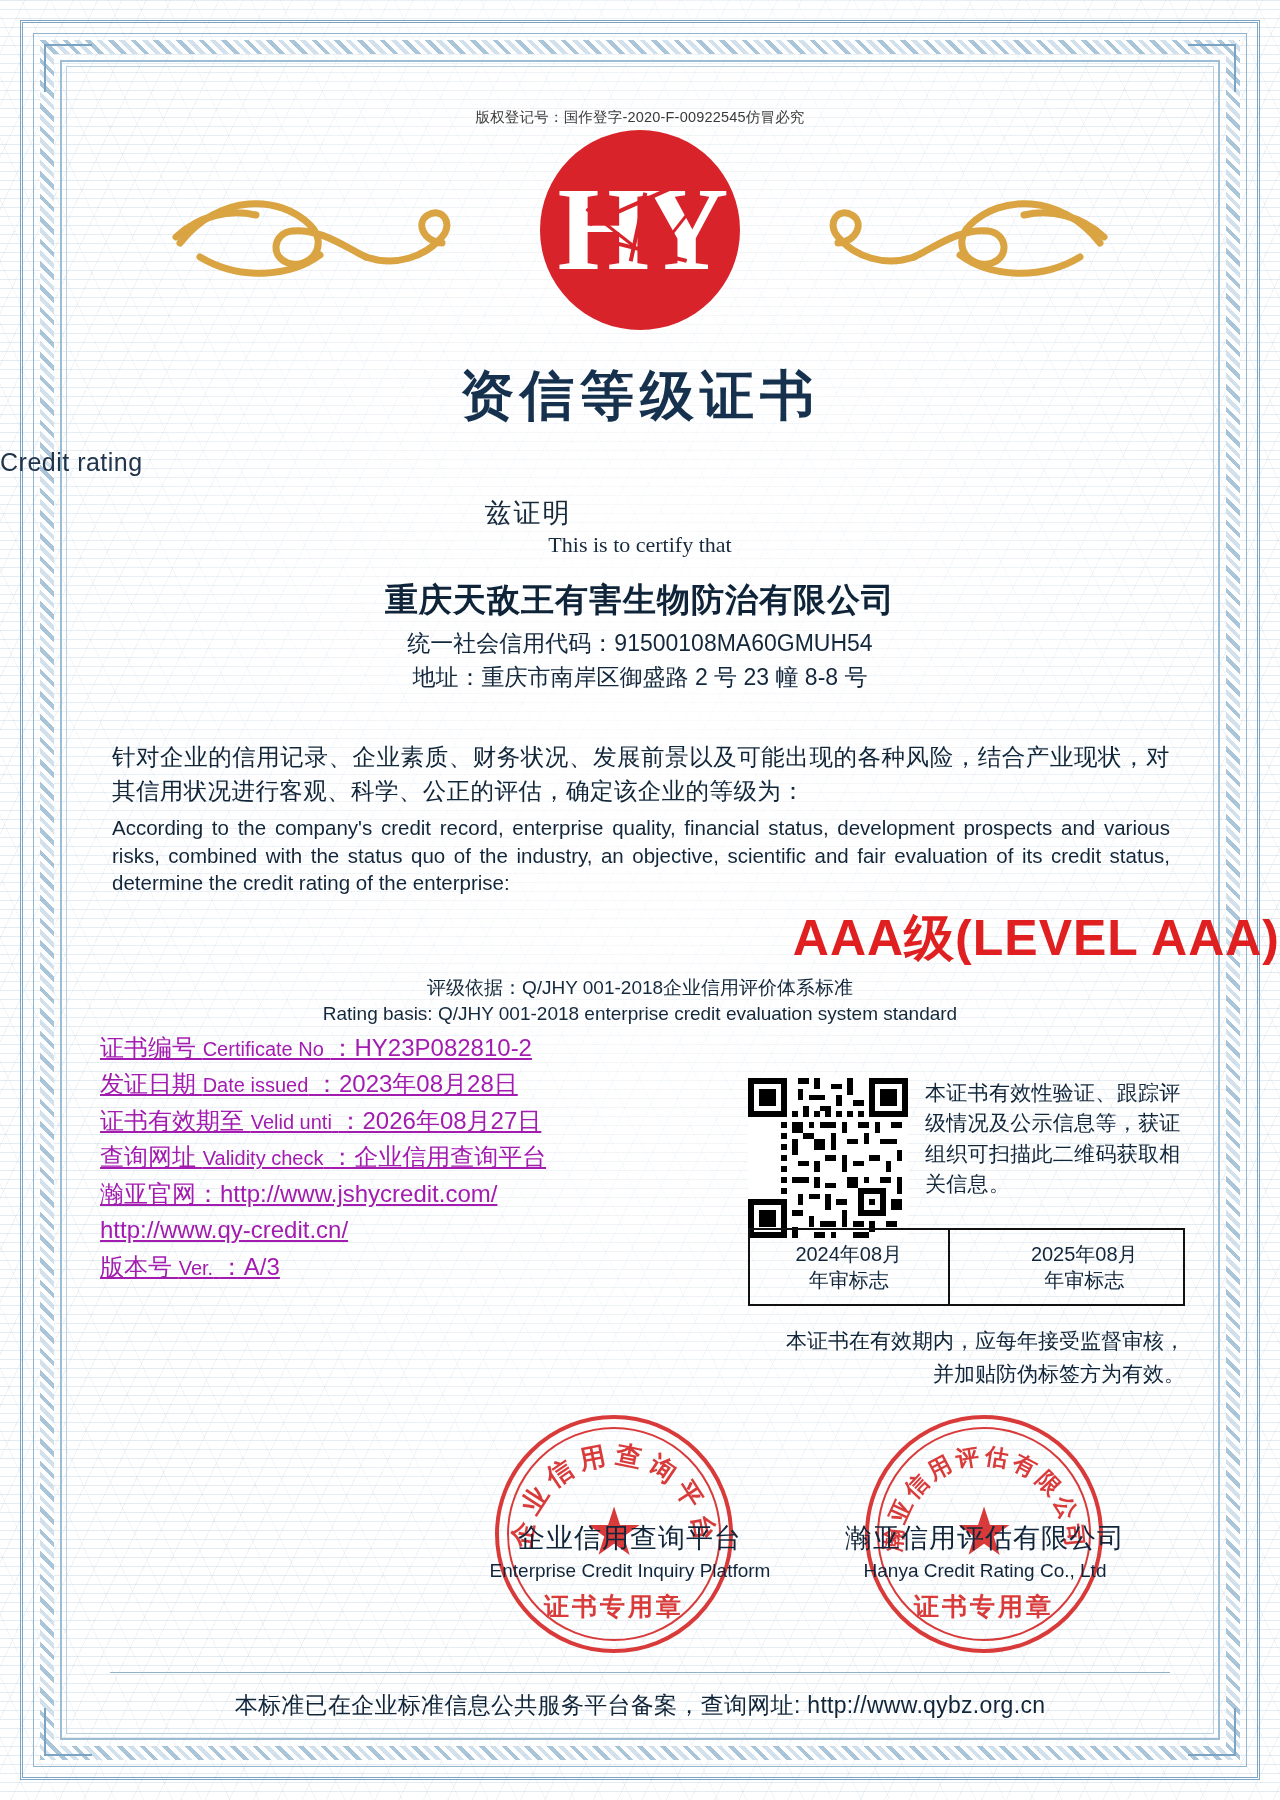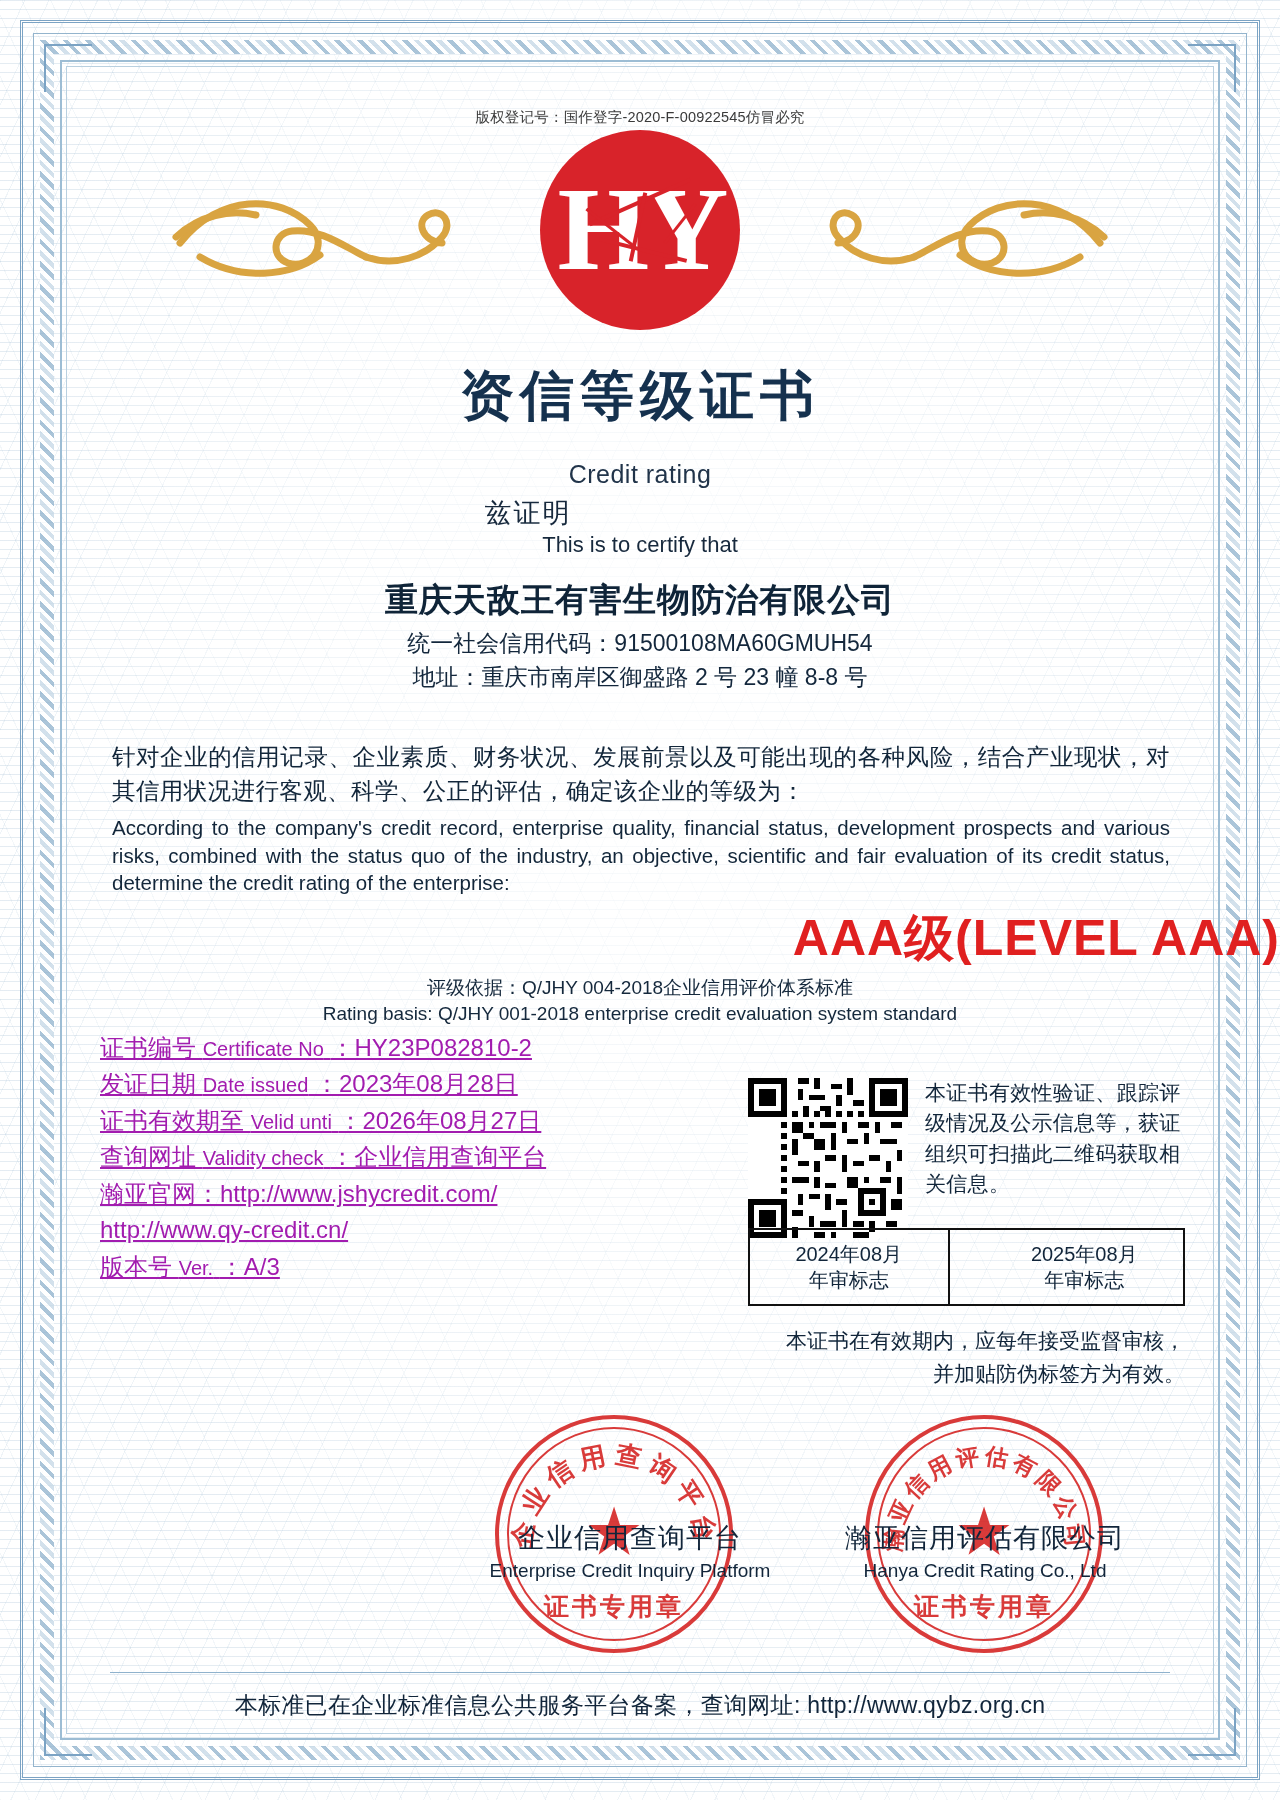--- a/index.html
+++ b/index.html
@@ -126,30 +126,30 @@
   .flourish{position:absolute;top:185px;width:320px;height:110px;}
   .flourish.left{left:170px;}
   .flourish.right{right:170px;transform:scaleX(-1);}
 
   .title-cn{
     position:absolute;top:360px;left:0;width:1280px;text-align:center;
     font-family:"Liberation Serif", serif;
     font-size:54px;font-weight:bold;color:#15314e;letter-spacing:6px;
   }
   .title-en{
-    position:absolute;top:460px;left:0;width:1280px;text-align:center;
+    position:absolute;top:448px;left:0;width:1280px;text-align:left;
     font-size:25px;color:#21344a;letter-spacing:.5px;
   }
   .certify-cn{
     position:absolute;top:495px;left:0;width:1056px;text-align:center;
     font-size:27px;color:#17293d;letter-spacing:2px;
   }
   .certify-en{
     position:absolute;top:532px;left:0;width:1280px;text-align:center;
-    font-size:22px;color:#17293d;
+    font-size:22px;color:#17293d;font-family:Liberation Serif, serif;
   }
   .company{
     position:absolute;top:578px;left:0;width:1280px;text-align:center;
     font-size:33px;font-weight:bold;color:#0f2438;letter-spacing:1px;
   }
   .credit-code{
     position:absolute;top:628px;left:0;width:1280px;text-align:center;
     font-size:23px;color:#13273c;
   }
   .address{
@@ -319,21 +319,21 @@
     <div class="company">重庆天敌王有害生物防治有限公司</div>
     <div class="credit-code">统一社会信用代码：91500108MA60GMUH54</div>
     <div class="address">地址：重庆市南岸区御盛路 2 号 23 幢 8-8 号</div>
 
     <div class="para">
       <div class="cn">针对企业的信用记录、企业素质、财务状况、发展前景以及可能出现的各种风险，结合产业现状，对其信用状况进行客观、科学、公正的评估，确定该企业的等级为：</div>
       <div class="en">According to the company's credit record, enterprise quality, financial status, development prospects and various risks, combined with the status quo of the industry, an objective, scientific and fair evaluation of its credit status, determine the credit rating of the enterprise:</div>
     </div>
 
     <div class="level">AAA级(LEVEL AAA)</div>
-    <div class="basis-cn">评级依据：Q/JHY 004-2018企业信用评价体系标准</div>
+    <div class="basis-cn">评级依据：Q/JHY 001-2018企业信用评价体系标准</div>
     <div class="basis-en">Rating basis: Q/JHY 001-2018 enterprise credit evaluation system standard</div>
 
     <div class="details">
       <div class="row">
         <span>证书编号</span>
         <span class="lab-en">Certificate No</span>
         <span>：HY23P082810-2</span>
       </div>
       <div class="row">
         <span>发证日期</span>

